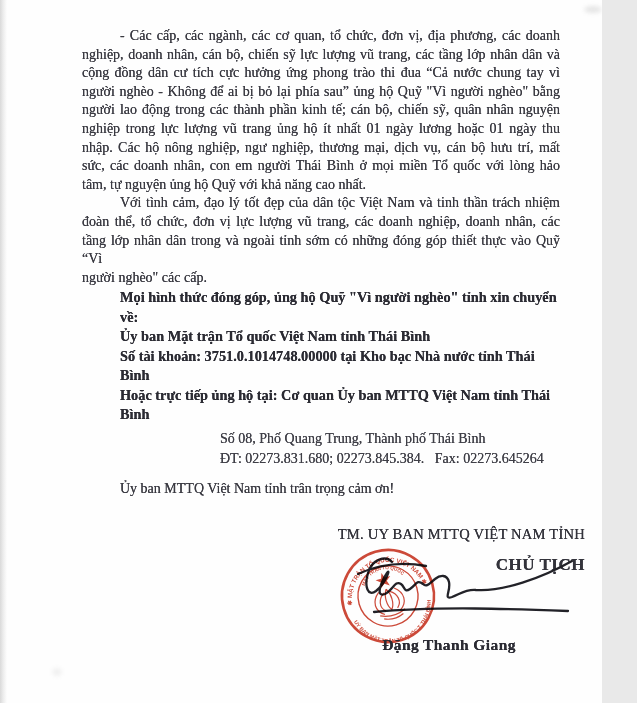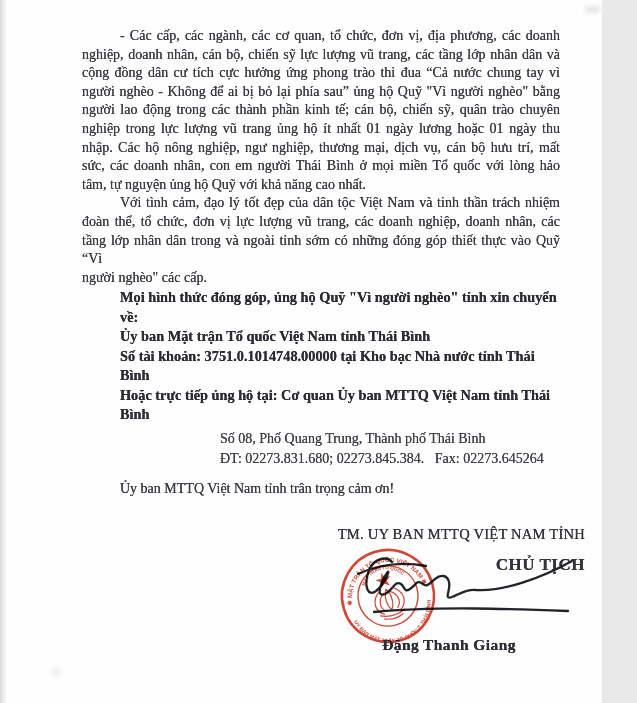--- a/index.html
+++ b/index.html
@@ -76,21 +76,21 @@
   <div class="smudge s3"></div>
 
   <div class="content">
     <div class="para">
         <div class="line first">- Các cấp, các ngành, các cơ quan, tổ chức, đơn vị, địa phương, các doanh</div>
         <div class="line">nghiệp, doanh nhân, cán bộ, chiến sỹ lực lượng vũ trang, các tầng lớp nhân dân và</div>
         <div class="line">cộng đồng dân cư tích cực hưởng ứng phong trào thi đua “Cả nước chung tay vì</div>
         <div class="line">người nghèo - Không để ai bị bỏ lại phía sau” ủng hộ Quỹ "Vì người nghèo" bằng</div>
       </div>
     <div class="para">
-        <div class="line">người lao động trong các thành phần kinh tế; cán bộ, chiến sỹ, quân trào chuyên</div>
+        <div class="line">người lao động trong các thành phần kinh tế; cán bộ, chiến sỹ, quân nhân nguyện</div>
         <div class="line">nghiệp trong lực lượng vũ trang ủng hộ ít nhất 01 ngày lương hoặc 01 ngày thu</div>
         <div class="line">nhập. Các hộ nông nghiệp, ngư nghiệp, thương mại, dịch vụ, cán bộ hưu trí, mất</div>
         <div class="line">sức, các doanh nhân, con em người Thái Bình ở mọi miền Tổ quốc với lòng hảo</div>
         <div class="line last">tâm, tự nguyện ủng hộ Quỹ với khả năng cao nhất.</div>
       </div>
     <div class="para">
         <div class="line first">Với tình cảm, đạo lý tốt đẹp của dân tộc Việt Nam và tinh thần trách nhiệm</div>
         <div class="line">đoàn thể, tổ chức, đơn vị lực lượng vũ trang, các doanh nghiệp, doanh nhân, các</div>
         <div class="line">tầng lớp nhân dân trong và ngoài tỉnh sớm có những đóng góp thiết thực vào Quỹ “Vì</div>
         <div class="line last">người nghèo" các cấp.</div>

